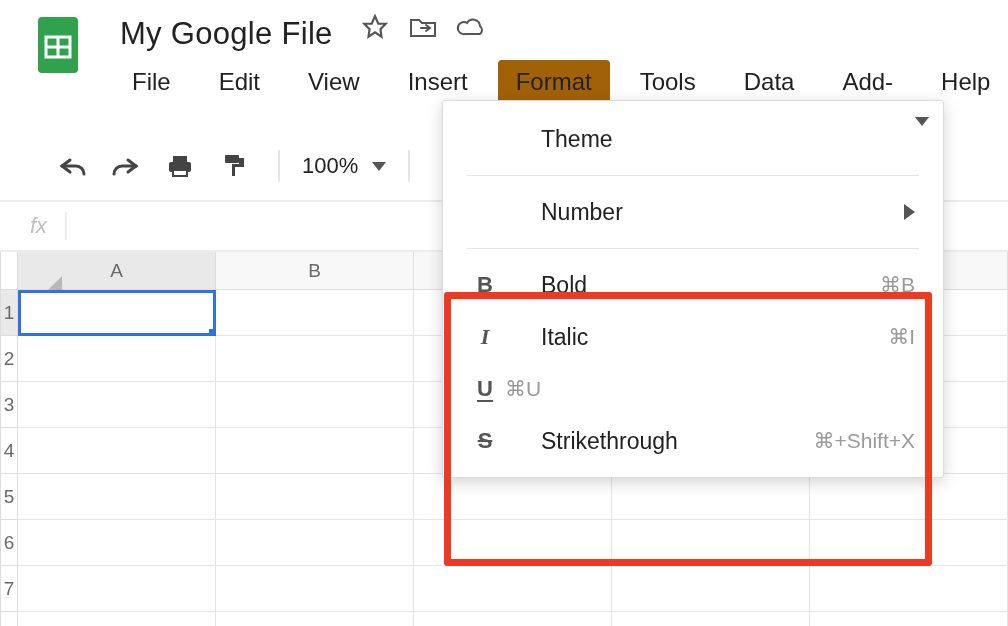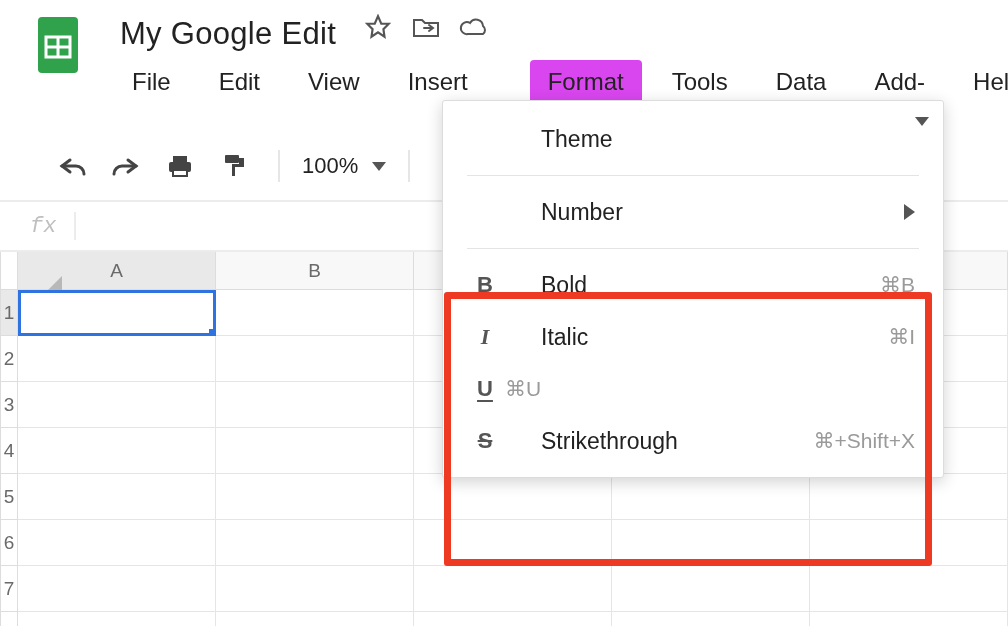--- a/index.html
+++ b/index.html
@@ -18,31 +18,31 @@
   .titlebar { display: flex; align-items: flex-start; padding: 10px 0 0 34px; }
   .logo { width: 52px; height: 70px; display: flex; align-items: center; justify-content: center; }
   .logo svg { display:block; }
   .title-area { margin-left: 38px; }
   .doc-title { font-size: 31px; letter-spacing: .3px; color:#222; display:inline-block; padding-top:6px;}
   .title-icons { display:inline-flex; gap:18px; margin-left:22px; vertical-align: 4px; }
   .title-icons .ico { width:30px; height:30px; display:flex; align-items:center; justify-content:center; color:#555; }
   
   .menubar { display:flex; gap:12px; margin-top:8px; margin-left:-6px; }
   .menuitem { padding: 8px 18px; font-size: 24px; color:#222; border-radius:4px; cursor:pointer;}
-  .menuitem.active { background:#d946ef;margin-left:32px; }
+  .menuitem.active { background:#a16207; }
   
   .toolbar { height:70px; display:flex; align-items:center; padding-left:50px; border-bottom: 2px solid #ececec; }
   .tb-btn { width:44px; height:44px; display:flex; align-items:center; justify-content:center; color:#444; cursor:pointer; }
   .tb-btn + .tb-btn { margin-left:10px; }
   .tb-sep { width:2px; height:32px; background:#e6e6e6; margin:0 22px; }
   .zoom { display:flex; align-items:center; gap:14px; font-size:22px; color:#222; cursor:pointer;text-align:right;}
   .caret-down { width:0;height:0;border-left:7px solid transparent;border-right:7px solid transparent;border-top:9px solid #555;}
   
   .formula { height:50px; border-bottom:2px solid #ececec; display:flex; align-items:center; padding-left:12px;}
-  .fx { font-family: Liberation Mono, monospace; font-style: italic; font-size:22px; color:#bfbfbf; padding: 0 18px;}
+  .fx { font-family: Liberation Sans, sans-serif; font-style: italic; font-size:22px; color:#bfbfbf; padding: 0 18px;}
   .fx-sep { width:2px; height:28px; background:#ececec;}
   
   .grid { position:relative; }
   .col-headers { display:flex; height:38px; }
   .corner { width:70px; border:1px solid #ddd; border-top:none; background:#fff;}
   .corner .tri { position:absolute; left:48px; top:24px; width:0;height:0;border-left:14px solid transparent;border-bottom:14px solid #b8b8b8;}
   .col-head { flex:0 0 198px; border:1px solid #ddd; border-left:none; border-top:none; background:#f8f8f8; color:#6a6a6a; display:flex; align-items:center; justify-content:center; font-size:19px;}
   .col-head.sel { background:#e9e9e9; }
   .row { display:flex; height:46px; }
   .row-head { width:70px; border:1px solid #ddd; border-top:none; background:#fff; display:flex; align-items:center; justify-content:center; color:#6a6a6a; font-size:19px;}
@@ -88,21 +88,21 @@
 <div class="titlebar">
   <div class="logo">
     <svg width="48" height="64" viewBox="0 0 48 64">
       <rect x="4" y="4" width="40" height="56" rx="4" fill="#2fa24b"></rect>
       <rect x="12" y="24" width="24" height="20" fill="none" stroke="#fff" stroke-width="3"></rect>
       <line x1="24" y1="24" x2="24" y2="44" stroke="#fff" stroke-width="3"></line>
       <line x1="12" y1="34" x2="36" y2="34" stroke="#fff" stroke-width="3"></line>
     </svg>
   </div>
   <div class="title-area">
-    <span class="doc-title">My Google Edit</span>
+    <span class="doc-title">My Google File</span>
     <span class="title-icons">
       <span class="ico">
         <svg width="26" height="26" viewBox="0 0 24 24" fill="none" stroke="#555" stroke-width="2">
             <polygon points="12 2 15 9 22 9 17 14 18 21 12 17 6 21 7 14 2 9 9 9"></polygon>
           </svg>
       </span>
       <span class="ico">
         <svg width="28" height="22" viewBox="0 0 28 22" fill="none" stroke="#555" stroke-width="2">
             <path d="M2 4 h8 l3 3 h13 v13 H2 Z"></path>
             <path d="M12 12 h8 M17 9 l4 3 -4 3" stroke-linecap="round"></path>

